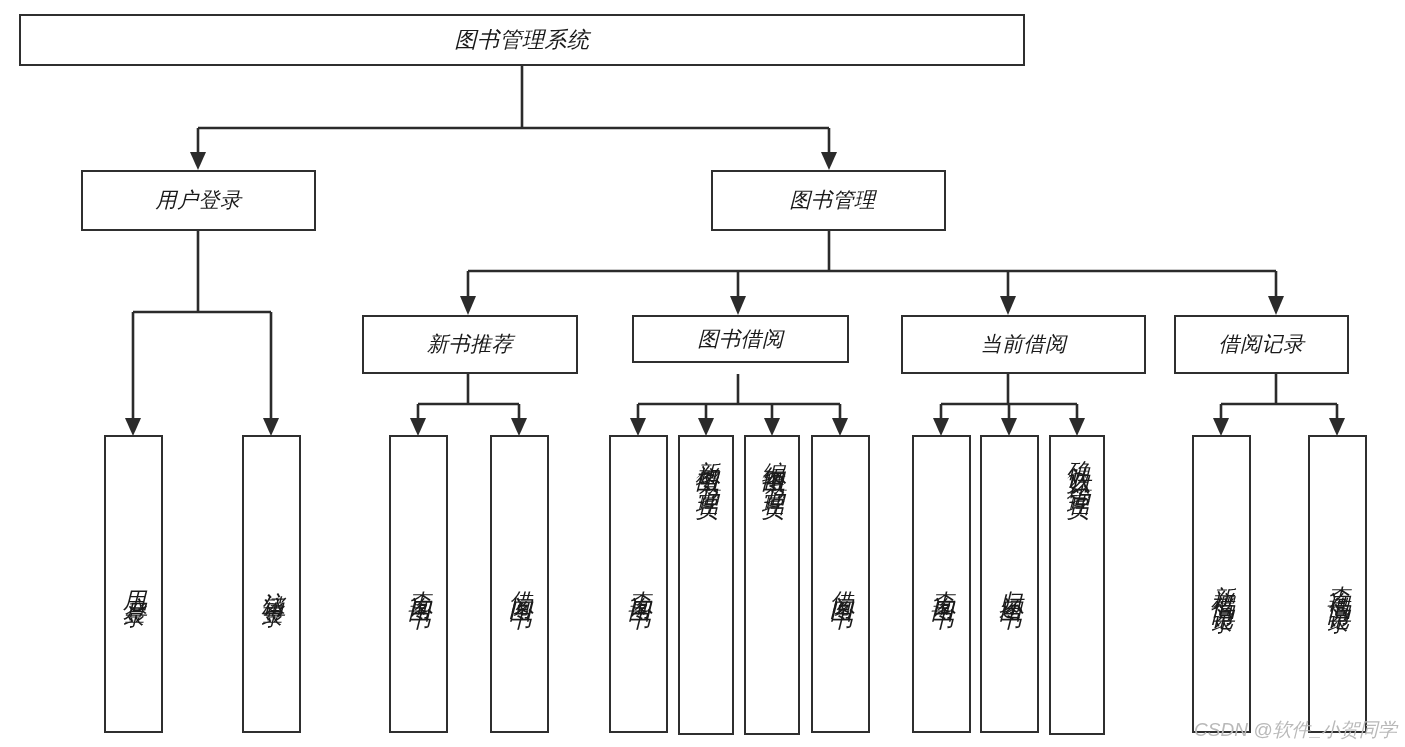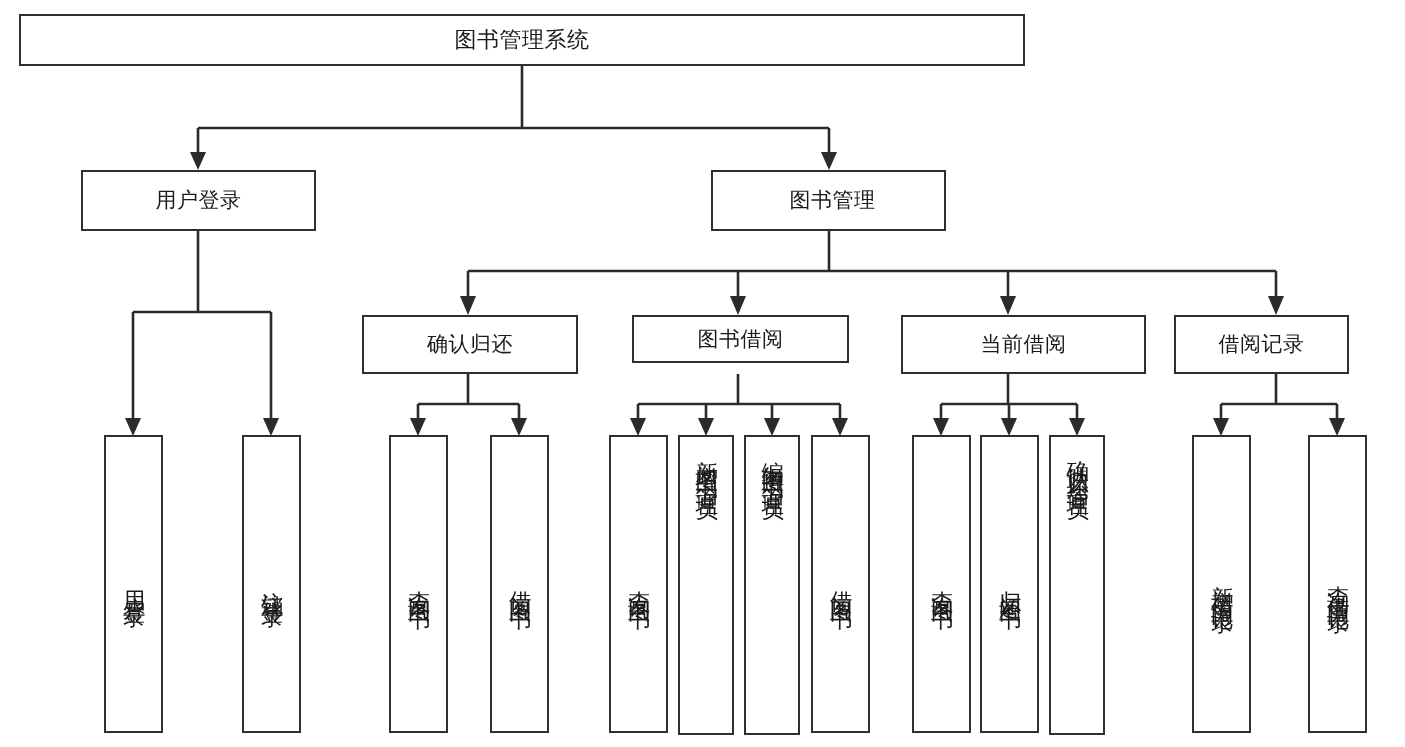--- a/index.html
+++ b/index.html
@@ -10,20 +10,21 @@
   }
   body {
     font-family: "Liberation Sans", "DejaVu Sans", sans-serif;
   }
   #canvas {
     position: relative;
     width: 1405px;
     height: 747px;
     background: #ffffff;
     overflow: hidden;
+    font-style: italic;
   }
   
   #wires {
     position: absolute;
     left: 0;
     top: 0;
     width: 1405px;
     height: 747px;
   }
   #wires path, #wires line {
@@ -167,21 +168,21 @@
   </div>
 
   <div class="node horiz" style="left:81px; top:170px; width:235px; height:61px;">
     <span class="label">用户登录</span>
   </div>
   <div class="node horiz" style="left:711px; top:170px; width:235px; height:61px;padding-left:8px;">
     <span class="label">图书管理</span>
   </div>
 
   <div class="node horiz" style="left:362px; top:315px; width:216px; height:59px;">
-    <span class="label">确认归还</span>
+    <span class="label">新书推荐</span>
   </div>
   <div class="node horiz" style="left:632px; top:315px; width:217px; height:48px;">
     <span class="label">图书借阅</span>
   </div>
   <div class="node horiz" style="left:901px; top:315px; width:245px; height:59px;">
     <span class="label">当前借阅</span>
   </div>
   <div class="node horiz" style="left:1130px; top:315px; width:175px; height:59px;margin-left:44px;">
     <span class="label">借阅记录</span>
   </div>
@@ -223,14 +224,15 @@
     <span class="label">确认归还（管理员）</span>
   </div>
 
   <div class="node vert centred" style="left:1192px; top:435px; width:59px; height:298px;">
     <span class="label">新增借阅记录</span>
   </div>
   <div class="node vert centred" style="left:1308px; top:435px; width:59px; height:298px;">
     <span class="label">查询借阅记录</span>
   </div>
 
+  <div id="watermark">CSDN @软件_小贺同学</div>
 
 </div>
 
 </body></html>

